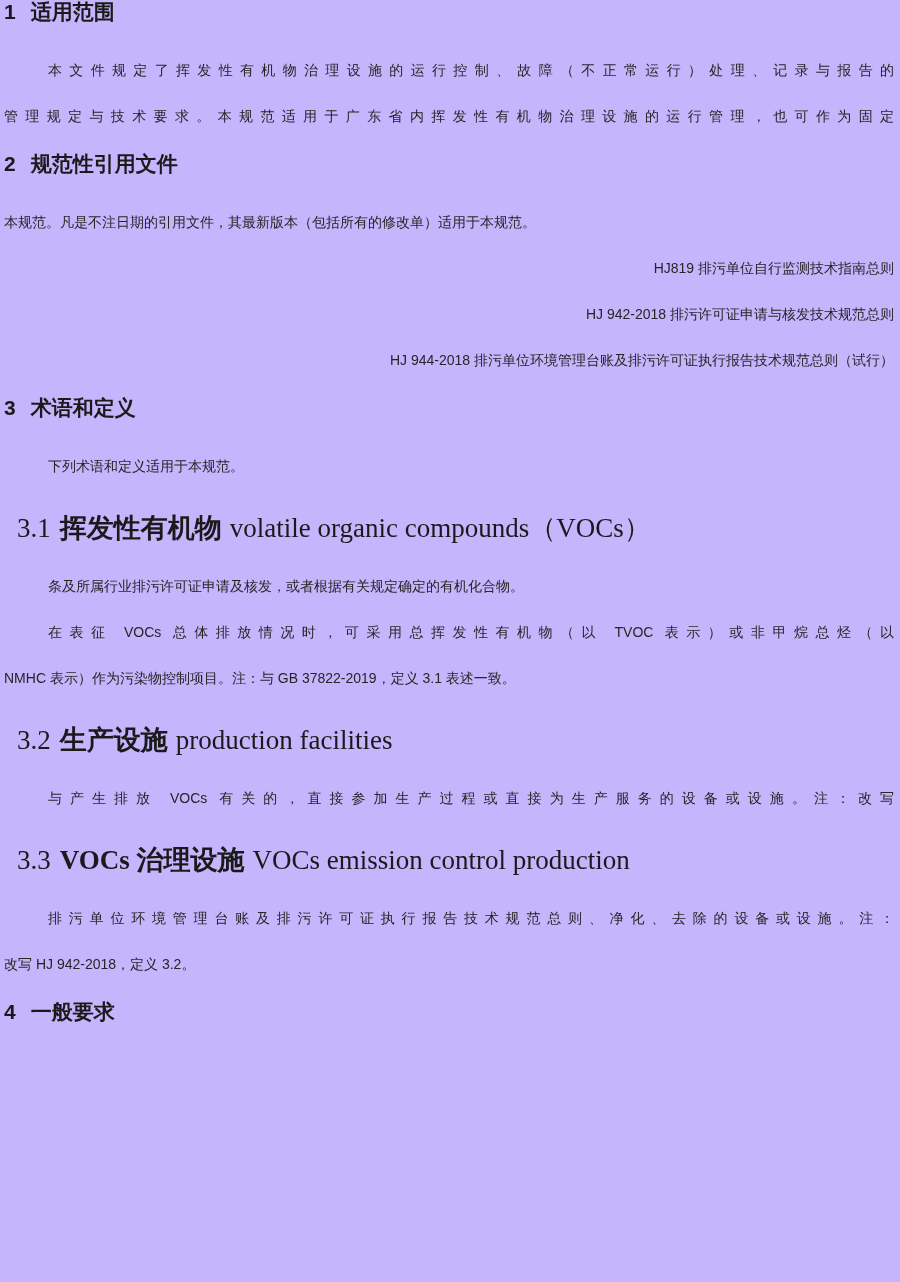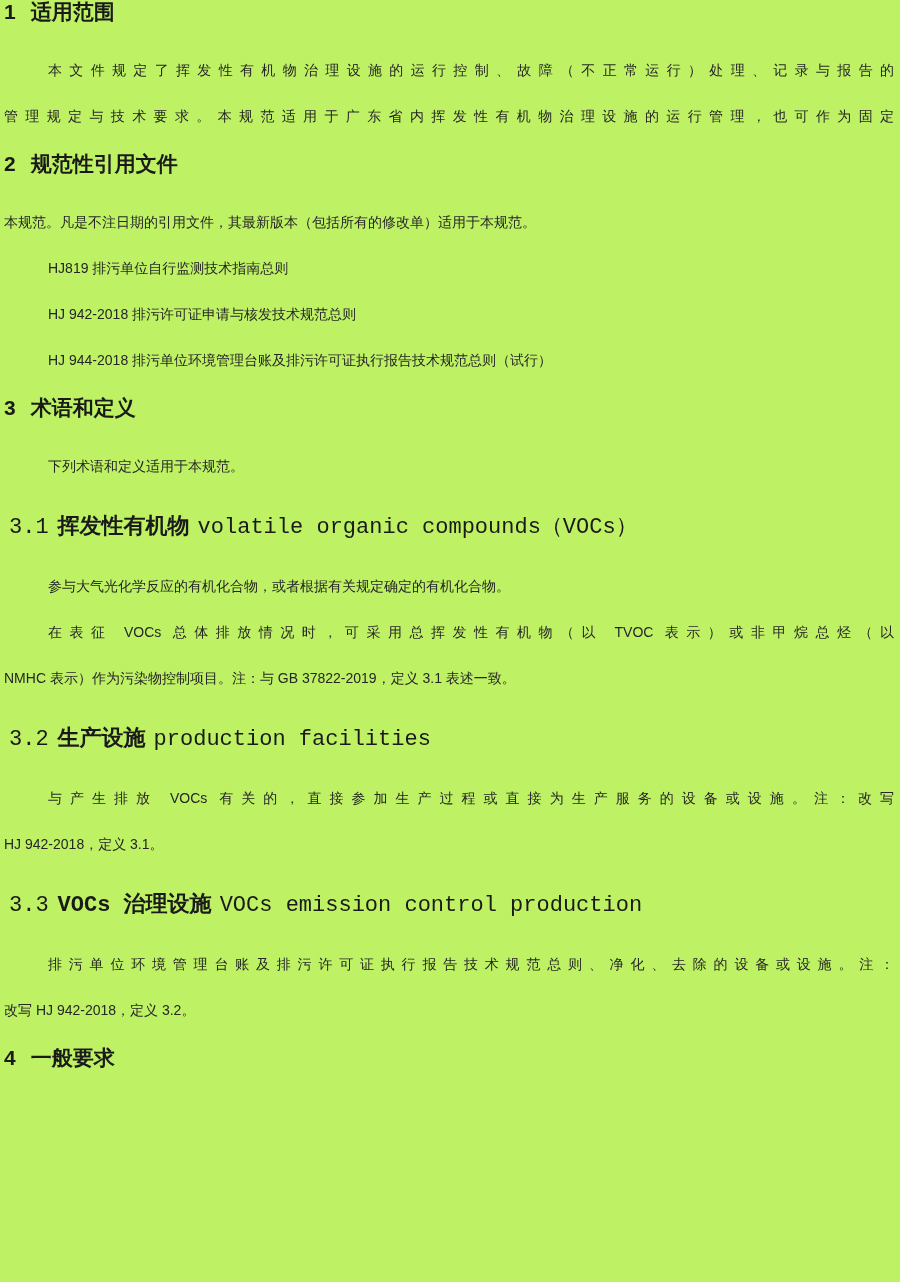--- a/index.html
+++ b/index.html
@@ -12,21 +12,21 @@
     width: 900px;
     height: 1282px;
     overflow: hidden;
   }
   .page {
     box-sizing: border-box;
     width: 900px;
     height: 1282px;
     padding: 0 6px 0 4px;
     overflow: hidden;
-    background: #bef264;
+    background: #c4b5fd;
   }
   
   .line {
     height: 46px;
     line-height: 46px;
     font-size: 14px;
     color: #262626;
     font-family: "Liberation Sans", "DejaVu Sans", sans-serif;
     white-space: nowrap;
     overflow: hidden;
@@ -48,31 +48,31 @@
     font-family: "Liberation Sans", "DejaVu Sans", sans-serif;
     margin: 2px 0 12px 0;
     white-space: nowrap;
   }
   .page > :first-child { margin-top: -11px; }
   .h1 .num { display: inline-block; margin-right: 15px; }
   
   .h2 {
     height: 46px;
     line-height: 46px;
-    font-size: 22px;
+    font-size: 27px;
     color: #1a1a1a;
-    font-family: Liberation Mono, monospace;
-    margin: 16px 0 12px 5px;
+    font-family: Liberation Serif, serif;
+    margin: 16px 0 12px 13px;
     white-space: nowrap;
   }
   .h2 .num { font-weight: 400; margin-right: 9px; }
   .h2 .term { font-weight: 700; margin-right: 8px; }
   .h2 .en { font-weight: 400; }
   
-  .line.ref { font-family: "Liberation Sans", "DejaVu Sans", sans-serif; }
+  .line.ref { font-family: "Liberation Sans", "DejaVu Sans", sans-serif; text-align: right; }
 </style>
 </head>
 <body>
 
 <main class="page">
     <div class="h1"><span class="num">1</span><span class="title">适用范围</span></div>
     <div class="para">
       <div class="line indent just">本文件规定了挥发性有机物治理设施的运行控制、故障（不正常运行）处理、记录与报告的</div>
       <div class="line just">管理规定与技术要求。本规范适用于广东省内挥发性有机物治理设施的运行管理，也可作为固定</div>
     </div>
@@ -82,30 +82,29 @@
     </div>
     <div class="line ref indent">HJ819 排污单位自行监测技术指南总则</div>
     <div class="line ref indent">HJ 942-2018 排污许可证申请与核发技术规范总则</div>
     <div class="line ref indent">HJ 944-2018 排污单位环境管理台账及排污许可证执行报告技术规范总则（试行）</div>
     <div class="h1"><span class="num">3</span><span class="title">术语和定义</span></div>
     <div class="para">
       <div class="line indent">下列术语和定义适用于本规范。</div>
     </div>
     <div class="h2"><span class="num">3.1</span><span class="term">挥发性有机物</span><span class="en">volatile organic compounds（VOCs）</span></div>
     <div class="para">
-      <div class="line indent">参与大气光化学反应的有机化合物，或者根据有关规定确定的有机化合物。</div>
+      <div class="line indent">条及所属行业排污许可证申请及核发，或者根据有关规定确定的有机化合物。</div>
     </div>
     <div class="para">
       <div class="line indent just">在表征 VOCs 总体排放情况时，可采用总挥发性有机物（以 TVOC 表示）或非甲烷总烃（以</div>
       <div class="line">NMHC 表示）作为污染物控制项目。注：与 GB 37822-2019，定义 3.1 表述一致。</div>
     </div>
     <div class="h2"><span class="num">3.2</span><span class="term">生产设施</span><span class="en">production facilities</span></div>
     <div class="para">
       <div class="line indent just">与产生排放 VOCs 有关的，直接参加生产过程或直接为生产服务的设备或设施。注：改写</div>
-      <div class="line">HJ 942-2018，定义 3.1。</div>
     </div>
     <div class="h2"><span class="num">3.3</span><span class="term">VOCs 治理设施</span><span class="en">VOCs emission control production</span></div>
     <div class="para">
       <div class="line indent just">排污单位环境管理台账及排污许可证执行报告技术规范总则、净化、去除的设备或设施。注：</div>
       <div class="line">改写 HJ 942-2018，定义 3.2。</div>
     </div>
     <div class="h1"><span class="num">4</span><span class="title">一般要求</span></div>
   </main>
 
 </body></html>

